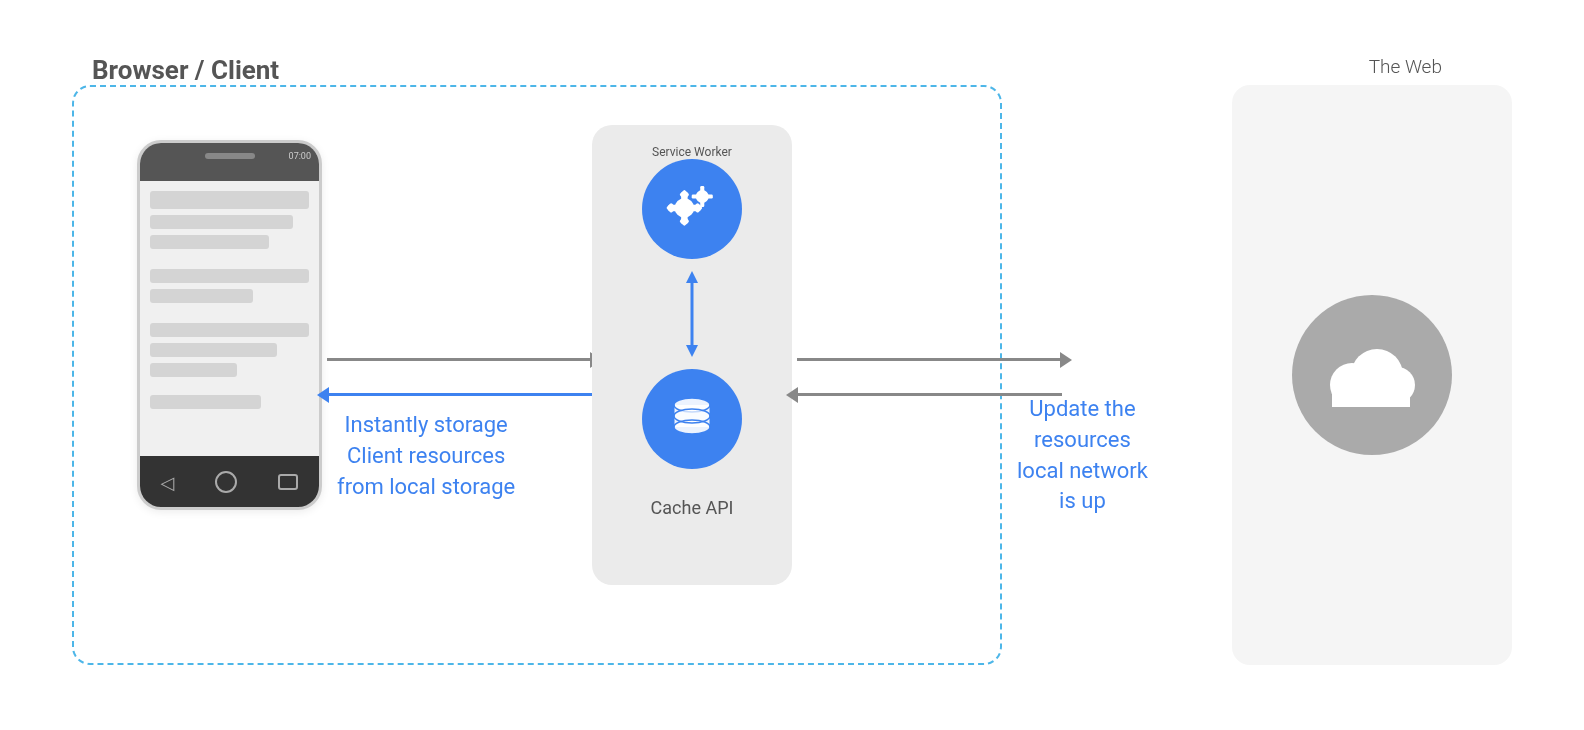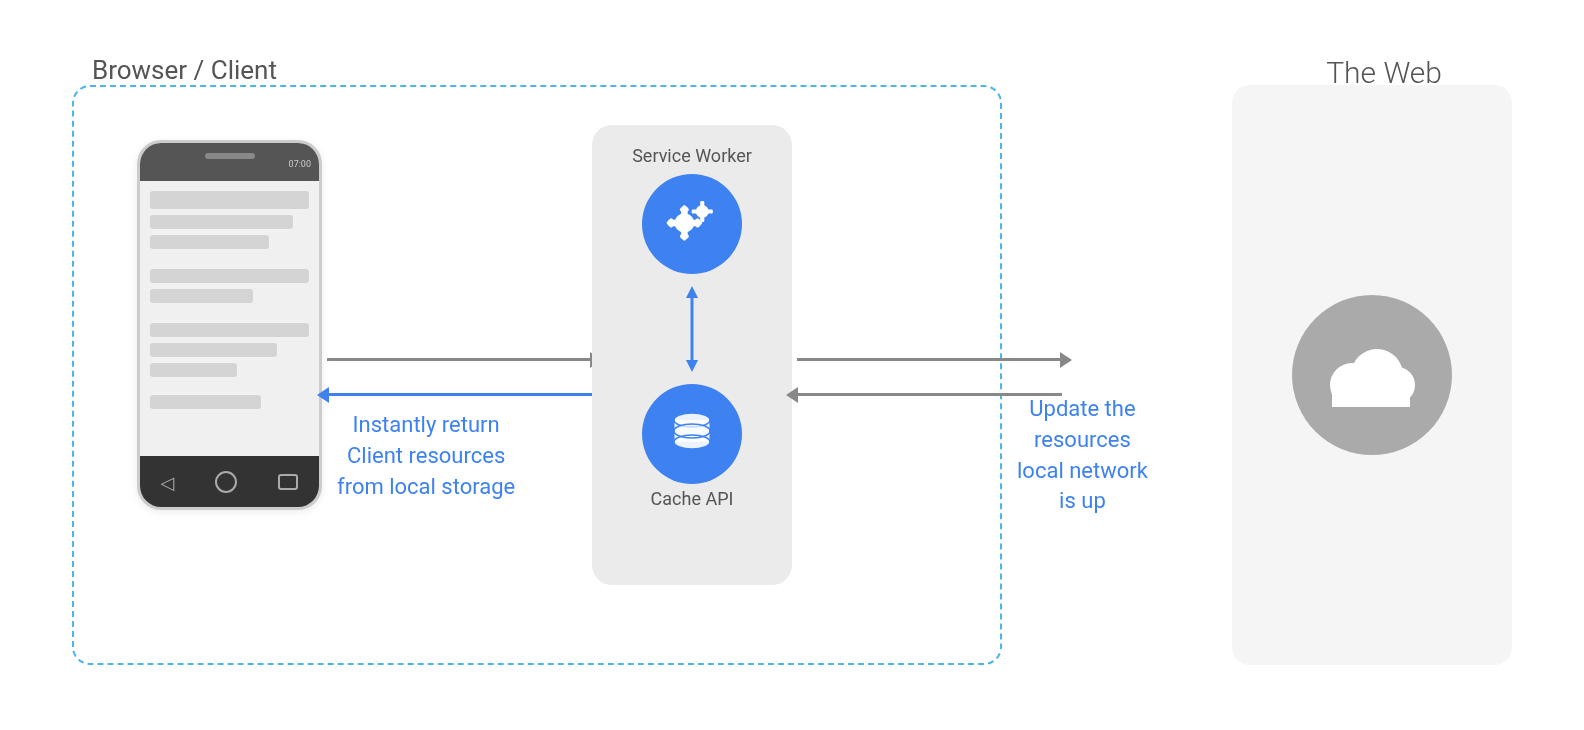--- a/index.html
+++ b/index.html
@@ -34,39 +34,39 @@
       border: 2.5px dashed #4db6e8;
       border-radius: 18px;
     }
 
     .browser-client-label {
       position: absolute;
       left: 50px;
       top: 30px;
       font-size: 26px;
       color: #555;
-      font-weight: 400;
+      font-weight: 700;
     }
 
     
     .web-box {
       position: absolute;
       right: 30px;
       top: 60px;
       width: 280px;
       height: 580px;
       background: #f5f5f5;
       border-radius: 18px;
     }
 
     .web-label {
       position: absolute;
       right: 100px;
       top: 30px;
-      font-size: 30px;
+      font-size: 19px;
       color: #555;
       font-weight: 300;
     }
 
     
     .phone {
       position: absolute;
       left: 95px;
       top: 115px;
       width: 185px;
@@ -92,21 +92,21 @@
       height: 6px;
       background: #888;
       border-radius: 3px;
       position: absolute;
       top: 10px;
     }
 
     .phone-status {
       position: absolute;
       right: 8px;
-      top: 16px;
+      top: 8px;
       font-size: 9px;
       color: #ccc;
     }
 
     .phone-screen {
       background: #f0f0f0;
       height: 275px;
       padding: 10px;
       display: flex;
       flex-direction: column;
@@ -149,23 +149,23 @@
       height: 460px;
       background: #ebebeb;
       border-radius: 20px;
       display: flex;
       flex-direction: column;
       align-items: center;
       padding-top: 20px;
     }
 
     .sw-label {
-      font-size: 18px;
+      font-size: 12px;
       color: #555;
-      margin-bottom: 8px;
+      margin-bottom: 0;
     }
 
     
     .icon-circle-blue {
       width: 100px;
       height: 100px;
       background: #3d82f0;
       border-radius: 50%;
       display: flex;
       align-items: center;
@@ -174,21 +174,21 @@
 
     .gear-svg {
       width: 65px;
       height: 65px;
     }
 
     
     .db-label {
       font-size: 18px;
       color: #555;
-      margin-top: 4px;
+      margin-top: 28px;
     }
 
     .h-arrow-line {
       height: 3px;
       background: #888;
       position: relative;
     }
 
     .h-arrow-line::after {
       content: '';
@@ -296,21 +296,21 @@
 
   <div style="position:absolute; left:285px; top:333px;">
     <div class="h-arrow-line" style="width:265px;"></div>
   </div>
 
   <div style="position:absolute; left:285px; top:368px;">
     <div class="h-arrow-line-left" style="width:265px;"></div>
   </div>
 
   <div class="arrow-label-blue" style="left:295px; top:385px;">
-    <span>Instantly return</span><br>
+    <span>Instantly storage</span><br>
     <span>Client resources</span><br>
     <span>from local storage</span>
   </div>
 
   <div class="service-worker-panel">
     <div class="sw-label">Service Worker</div>
 
     <div class="icon-circle-blue">
       <svg class="gear-svg" viewBox="0 0 80 80">
 

